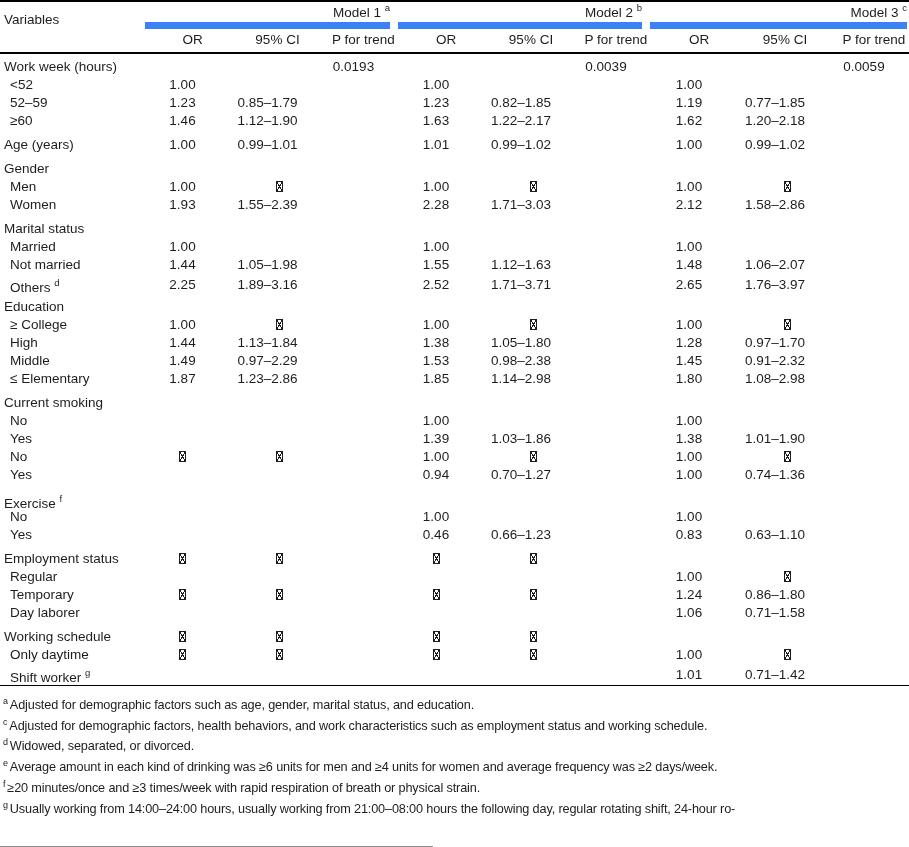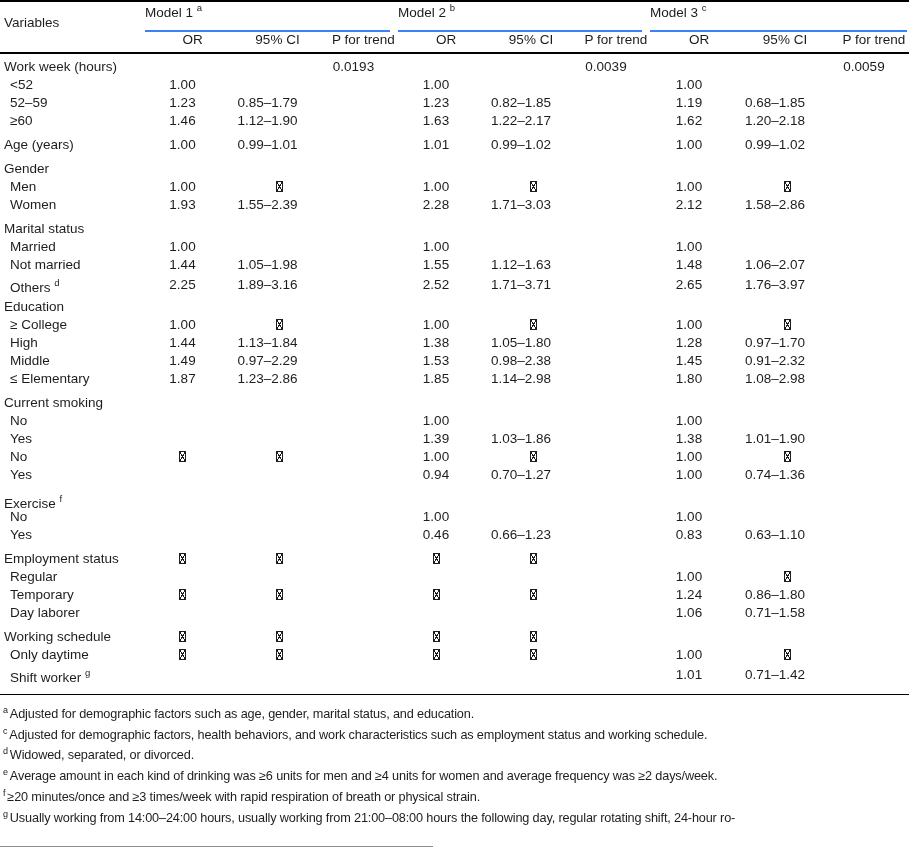--- a/index.html
+++ b/index.html
@@ -11,29 +11,29 @@
   .grid {
     display:grid;
     grid-template-columns:142px 81px 89px 83px 82px 88px 82px 84px 88px 90px;
     align-items:center;
   }
   
   .thead { border-top:2px solid #000; border-bottom:2px solid #000; }
   .hrow1 { display:grid; grid-template-columns:142px 253px 252px 262px; height:24px; }
   .corner { align-self:end; padding:0 0 2px 4px; font-size:13.5px; white-space:nowrap; }
   .model {
-    align-self:end; text-align:left; border-bottom:2px solid #3b82f6;
-    padding-bottom:10px; margin:0 5px 0 3px; font-size:13.5px; white-space:nowrap;
+    align-self:end; text-align:right; border-bottom:7px solid #3b82f6;
+    padding-bottom:2px; margin:0 5px 0 3px; font-size:13.5px; white-space:nowrap;
   }
   .model.last { margin-right:2px; }
   .hrow2 { height:26px;padding-left:10px; }
   .hrow2 .cell { text-align:center; font-size:13.5px; white-space:nowrap; }
   sup { font-size:9.5px; }
   
-  .tbody { padding-top:4px; padding-bottom:12px; border-bottom:1px solid #000; }
+  .tbody { padding-top:4px; padding-bottom:3px; border-bottom:1px solid #000; }
   .row { height:18px; line-height:18px; font-size:13.5px; }
   .row.group { margin-top:6px; }
   .tbody .row.group:first-child { margin-top:0; }
   .cell.label { padding-left:4px; white-space:nowrap; text-align:left; }
   .row.sub .cell.label { padding-left:10px; }
   .cell.val { text-align:center; white-space:nowrap; }
   
   .notdef {
     display:inline-block; width:7px; height:11px; box-sizing:border-box;
     border:1px solid #1d1d1b; vertical-align:-1px;
@@ -110,21 +110,21 @@
       </div>
       <div class="row grid sub">
         <div class="cell label">52–59</div>
         <div class="cell val">1.23</div>
         <div class="cell val ci">0.85–1.79</div>
         <div class="cell val"></div>
         <div class="cell val">1.23</div>
         <div class="cell val ci">0.82–1.85</div>
         <div class="cell val"></div>
         <div class="cell val">1.19</div>
-        <div class="cell val ci">0.68–1.85</div>
+        <div class="cell val ci">0.77–1.85</div>
         <div class="cell val"></div>
       </div>
       <div class="row grid sub">
         <div class="cell label">≥60</div>
         <div class="cell val">1.46</div>
         <div class="cell val ci">1.12–1.90</div>
         <div class="cell val"></div>
         <div class="cell val">1.63</div>
         <div class="cell val ci">1.22–2.17</div>
         <div class="cell val"></div>

